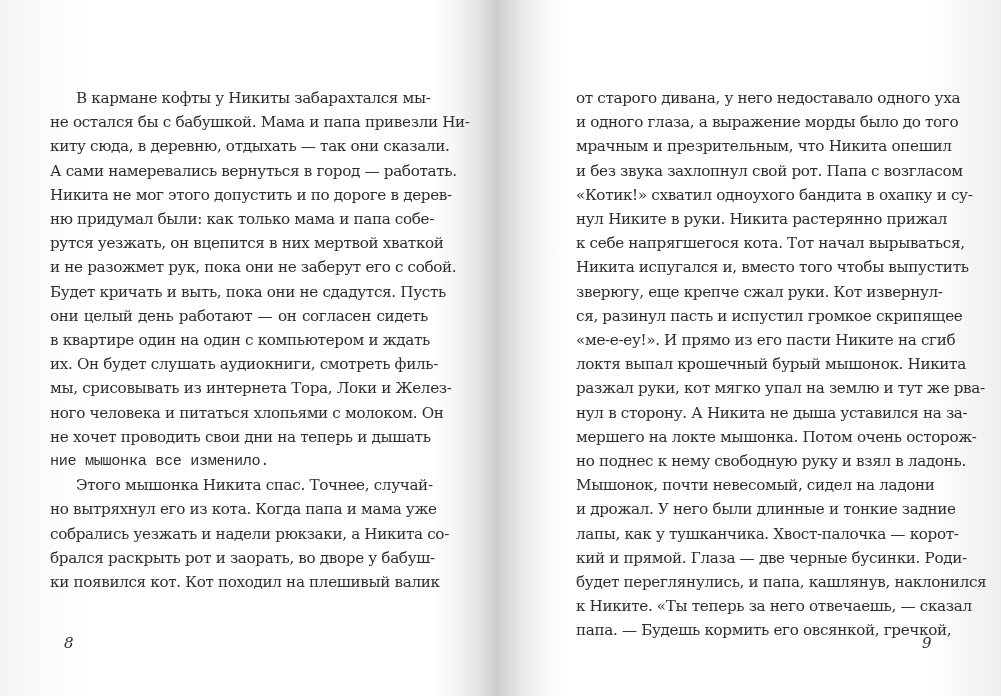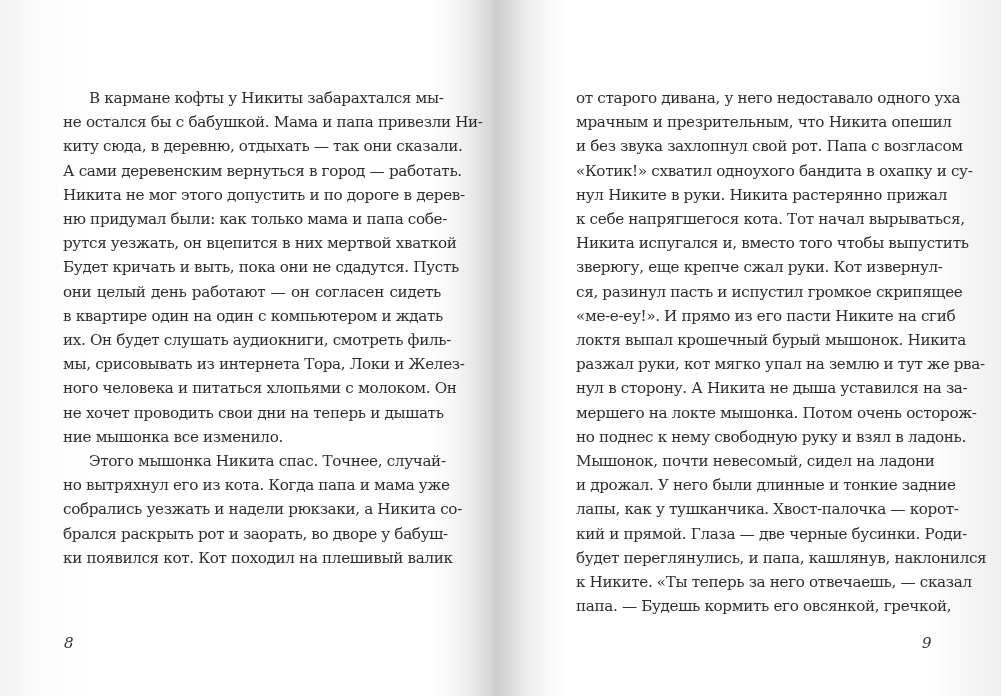--- a/index.html
+++ b/index.html
@@ -31,38 +31,39 @@
         #f6f6f6 965px,
         #eeeeee 1001px);
     font-family: "DejaVu Serif", "Liberation Serif", serif;
     color: #2e2e2e;
   }
   .page {
     position: absolute;
     top: 86px;
   }
   .page-left {
-    left: 63px;
+    left: 50px;
     width: 378px;
   }
   .page-right {
     left: 576px;
     width: 356px;
   }
   .page p {
     margin: 0;
     font-size: 15.2px;
     line-height: 24.2px;
     text-align: justify;
     text-align-last: justify;
     letter-spacing: -0.35px;
     white-space: nowrap;
   }
   .page p.last {
     text-align-last: left;
+    font-family: Liberation Mono, monospace;
   }
   .page p.indent {
     text-indent: 26px;
   }
   .folio {
     position: absolute;
     top: 634px;
     font-family: "DejaVu Serif", "Liberation Serif", serif;
     font-style: italic;
     font-size: 15px;
@@ -73,41 +74,43 @@
 </style>
 </head>
 <body>
 
 <div class="spread">
 
   <div class="page page-left">
     <p class="indent">В кармане кофты у Никиты забарахтался мы-</p>
     <p>не остался бы с бабушкой. Мама и папа привезли Ни-</p>
     <p>киту сюда, в деревню, отдыхать — так они сказали.</p>
-    <p>А сами деревенским вернуться в город — работать.</p>
+    <p>А сами намеревались вернуться в город — работать.</p>
     <p>Никита не мог этого допустить и по дороге в дерев-</p>
     <p>ню придумал были: как только мама и папа собе-</p>
     <p>рутся уезжать, он вцепится в них мертвой хваткой</p>
+    <p>и не разожмет рук, пока они не заберут его с собой.</p>
     <p>Будет кричать и выть, пока они не сдадутся. Пусть</p>
     <p>они целый день работают — он согласен сидеть</p>
     <p>в квартире один на один с компьютером и ждать</p>
     <p>их. Он будет слушать аудиокниги, смотреть филь-</p>
     <p>мы, срисовывать из интернета Тора, Локи и Желез-</p>
     <p>ного человека и питаться хлопьями с молоком. Он</p>
     <p>не хочет проводить свои дни на теперь и дышать</p>
     <p class="last">ние мышонка все изменило.</p>
     <p class="indent">Этого мышонка Никита спас. Точнее, случай-</p>
     <p>но вытряхнул его из кота. Когда папа и мама уже</p>
     <p>собрались уезжать и надели рюкзаки, а Никита со-</p>
     <p>брался раскрыть рот и заорать, во дворе у бабуш-</p>
     <p>ки появился кот. Кот походил на плешивый валик</p>
   </div>
 
   <div class="page page-right">
     <p>от старого дивана, у него недоставало одного уха</p>
+    <p>и одного глаза, а выражение морды было до того</p>
     <p>мрачным и презрительным, что Никита опешил</p>
     <p>и без звука захлопнул свой рот. Папа с возгласом</p>
     <p>«Котик!» схватил одноухого бандита в охапку и су-</p>
     <p>нул Никите в руки. Никита растерянно прижал</p>
     <p>к себе напрягшегося кота. Тот начал вырываться,</p>
     <p>Никита испугался и, вместо того чтобы выпустить</p>
     <p>зверюгу, еще крепче сжал руки. Кот извернул-</p>
     <p>ся, разинул пасть и испустил громкое скрипящее</p>
     <p>«ме-е-еу!». И прямо из его пасти Никите на сгиб</p>
     <p>локтя выпал крошечный бурый мышонок. Никита</p>

